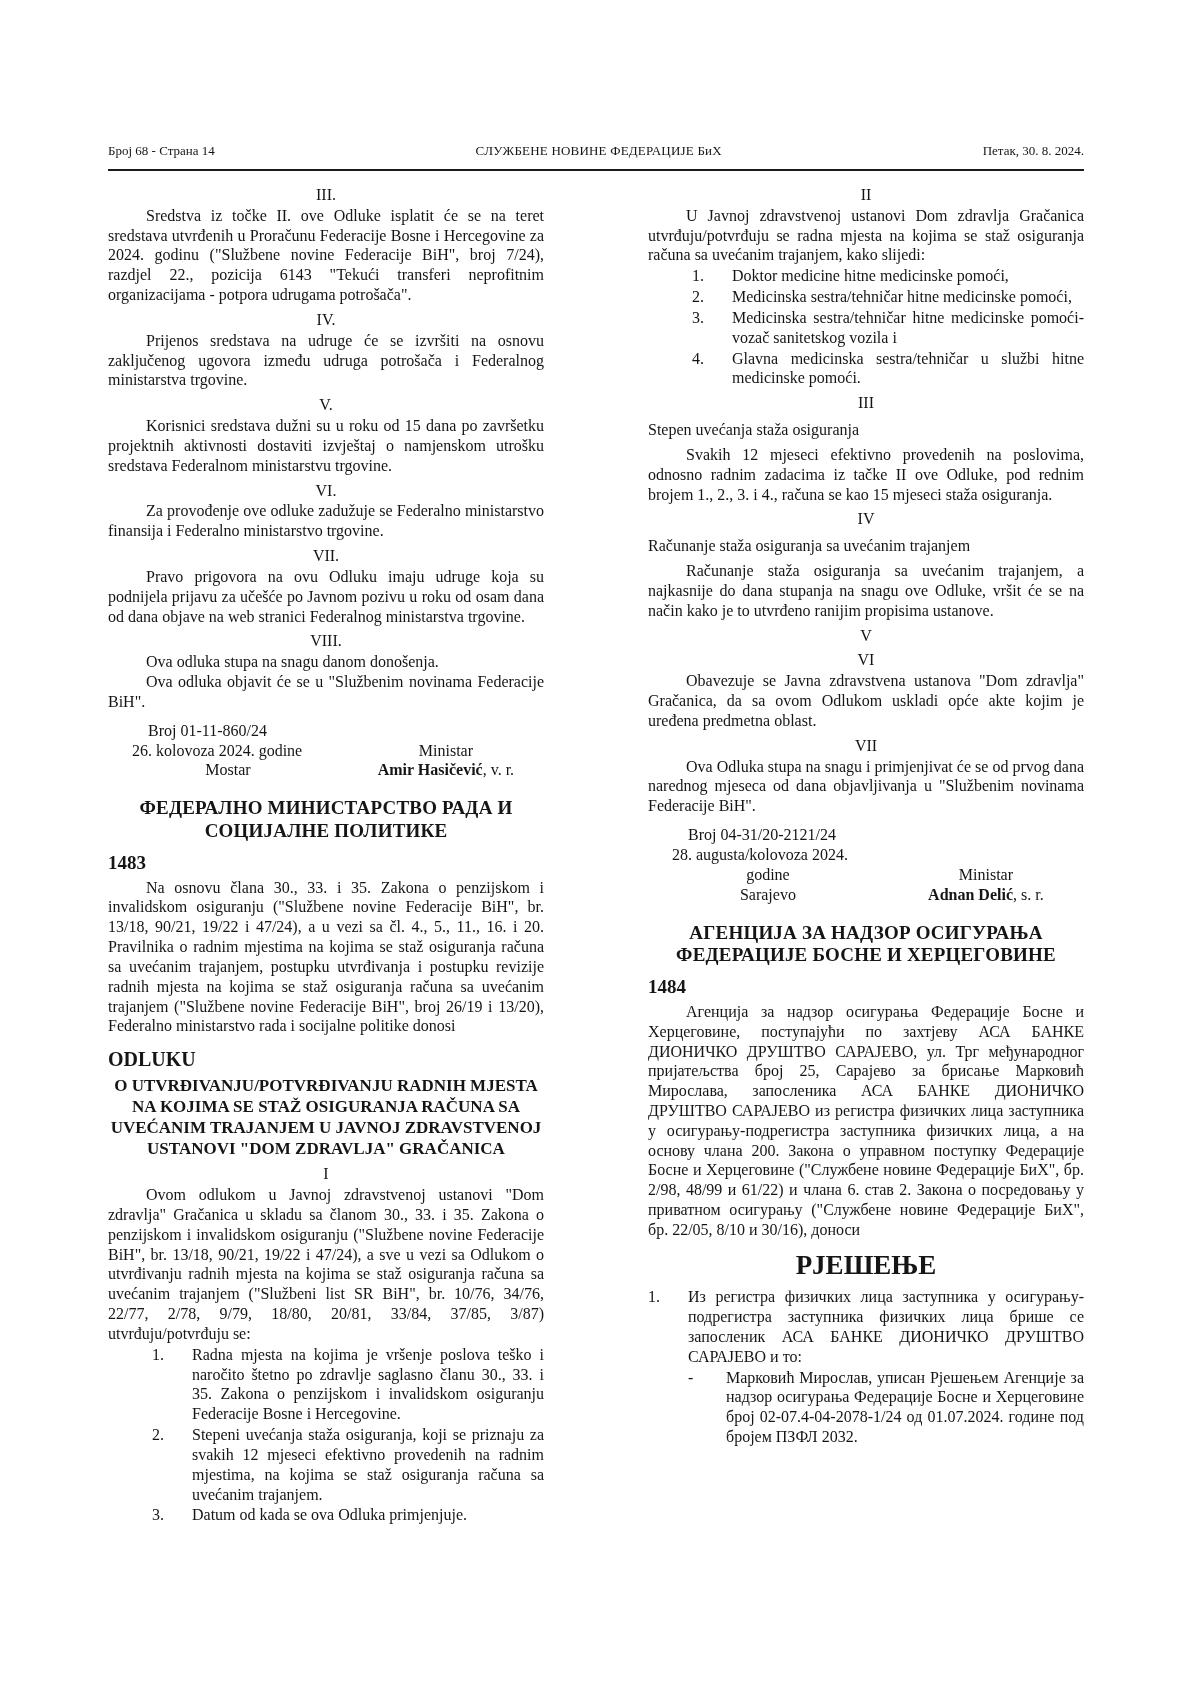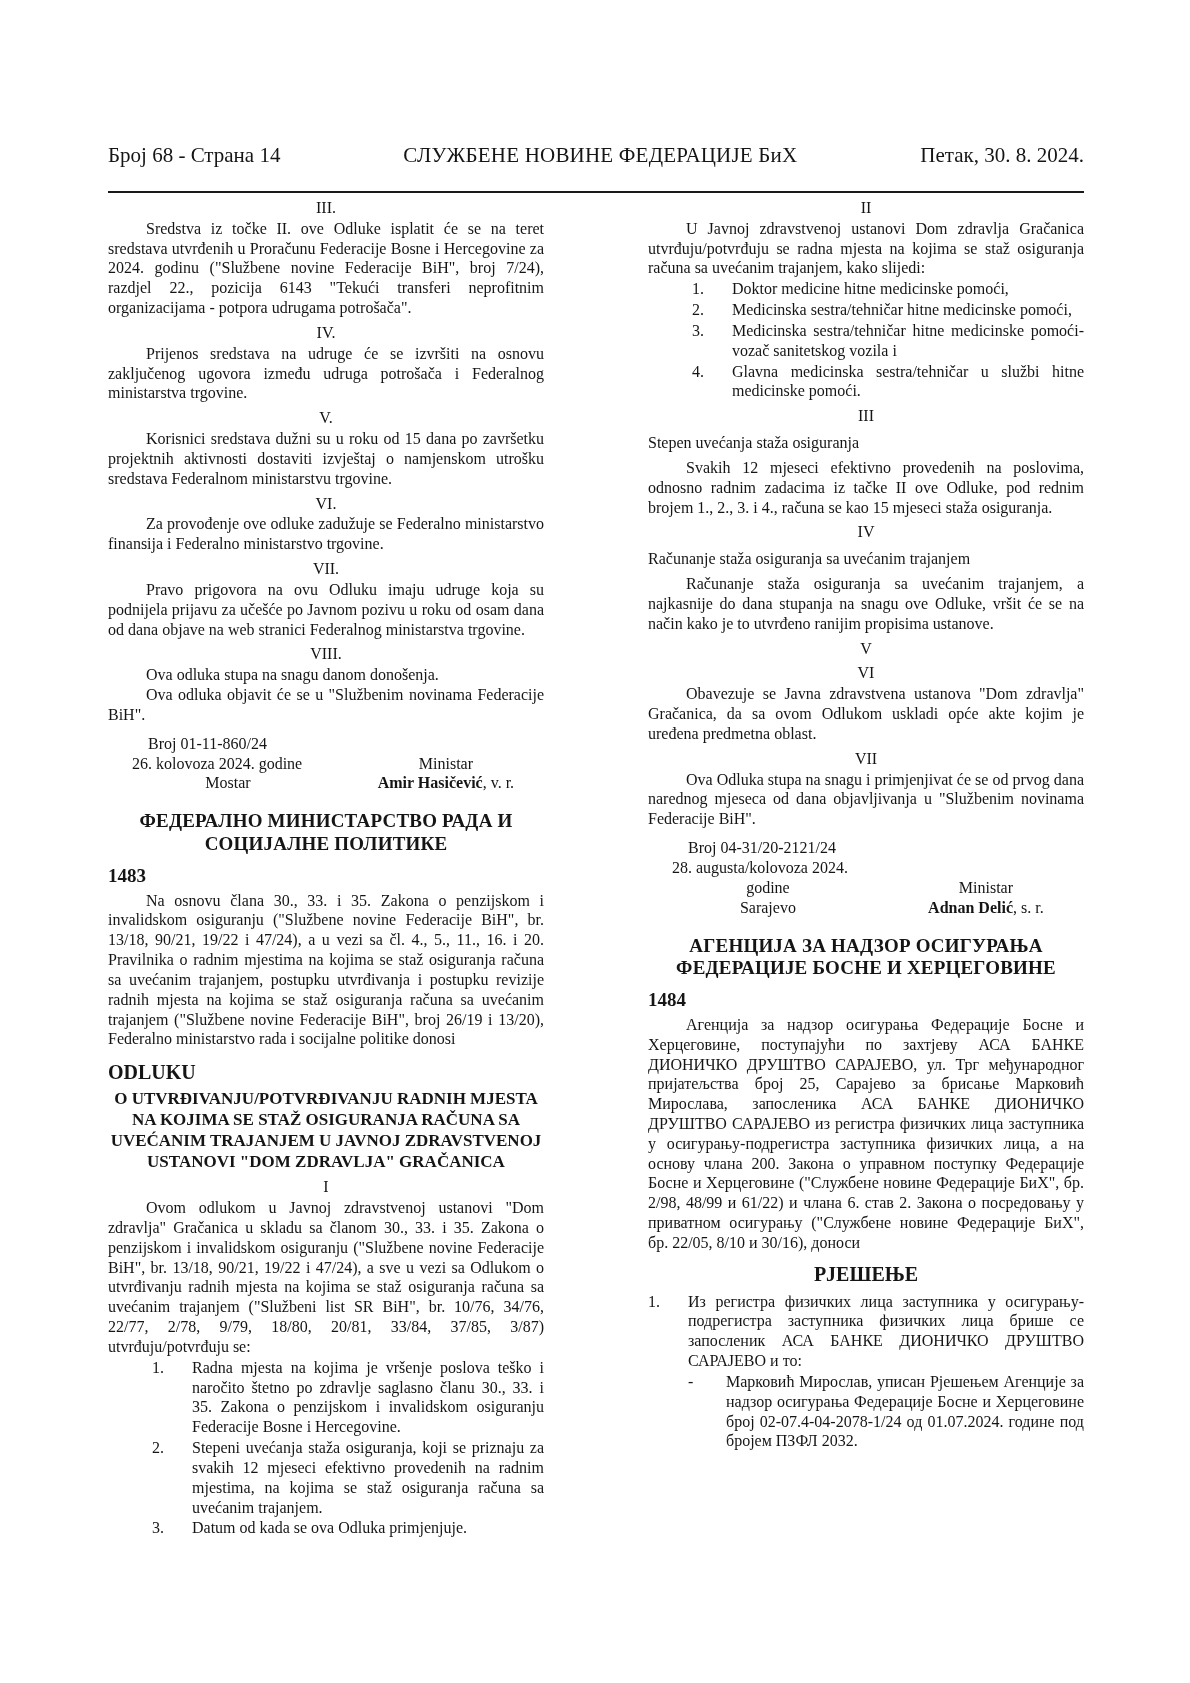--- a/index.html
+++ b/index.html
@@ -6,25 +6,25 @@
   body {
     width: 1190px; height: 1683px;
     font-family: "Liberation Serif", "DejaVu Serif", serif;
     color: #151515;
     -webkit-font-smoothing: antialiased;
   }
   .page { padding: 143px 106px 0 108px; }
 
   .header {
     display: flex; justify-content: space-between; align-items: baseline;
-    font-size: 21px; padding-bottom: 23px; border-bottom: 2px solid #1a1a1a;
+    font-size: 13px; padding-bottom: 10px; border-bottom: 2px solid #1a1a1a;
   }
   .header .hc { letter-spacing: 0.2px; }
 
-  .cols { display: flex; gap: 104px; }
+  .cols { display: flex; gap: 104px; margin-top: 9px; }
   .col { flex: 1 1 0; font-size: 16px; line-height: 1.24; }
 
   .secnum { text-align: center; margin: 5px 0 1px; }
   p.body { margin: 0; text-indent: 38px; text-align: justify; }
 
   .li { display: flex; margin: 1px 0; }
   .li .li-num { flex: 0 0 40px; margin-left: 44px; }
   .li .li-text { flex: 1 1 auto; text-align: justify; }
   .li.flush .li-num { margin-left: 0; flex-basis: 40px; }
   .li.sub .li-num { margin-left: 40px; flex-basis: 38px; }
@@ -38,21 +38,21 @@
   .sig-spacer { height: 20px; }
 
   .big-heading {
     font-weight: bold; text-align: center;
     font-size: 19px; line-height: 1.18; margin: 17px 0 9px;
     letter-spacing: 0.2px;
   }
   .item-number { font-weight: bold; font-size: 19px; margin: 4px 0 3px; }
   .dec-title { font-weight: bold; text-align: left; font-size: 20px; margin: 11px 0 0; }
   .dec-subtitle { font-weight: bold; text-align: center; font-size: 17px; line-height: 1.24; margin: 3px 0 1px; }
-  .ruling-title { font-weight: bold; text-align: center; font-size: 20px; margin: 9px 0 5px; }
+  .ruling-title { font-weight: bold; text-align: center; font-size: 27px; margin: 9px 0 5px; }
   .bold-lead { font-weight: normal; margin: 7px 0 5px; }
   b { font-weight: bold; }
 </style>
 </head>
 <body>
 
 <div class="page">
 
   <div class="header">
     <span>Број 68 - Страна 14</span>

